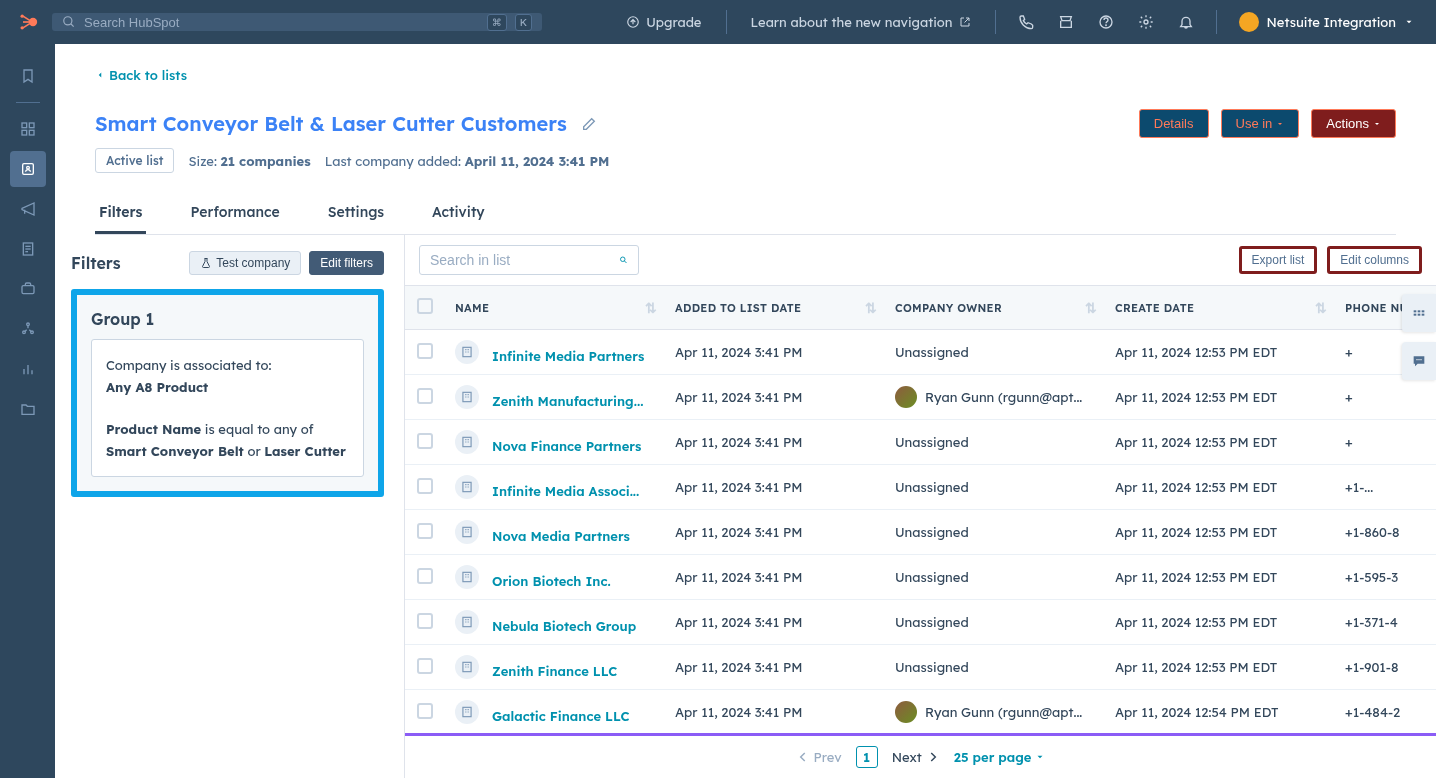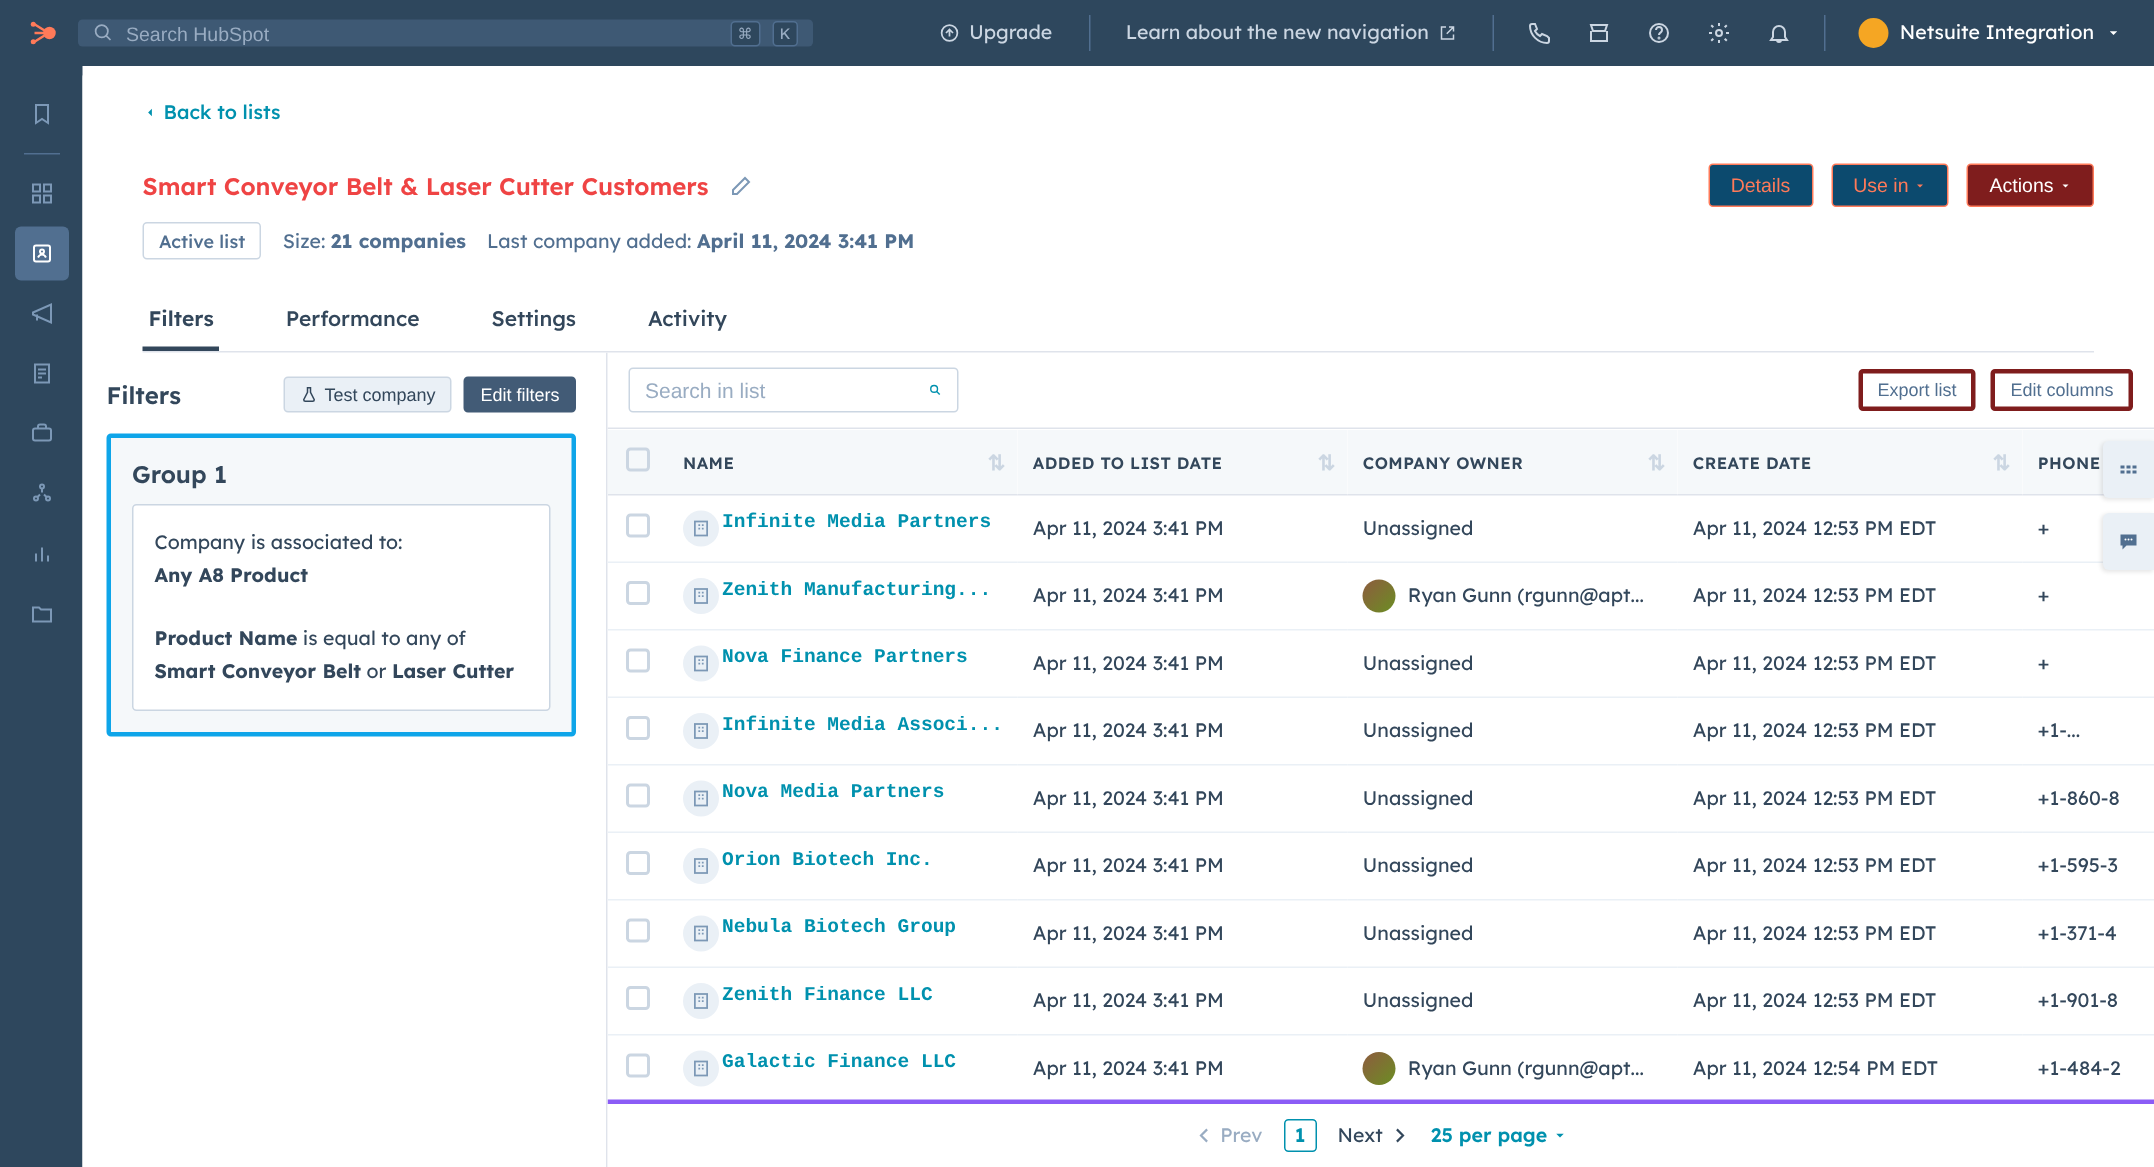--- a/index.html
+++ b/index.html
@@ -26,21 +26,21 @@
 .rail-item.active { background: #516f90; color: #fff; }
 .rail-sep { width: 24px; height: 1px; background: #516f90; margin: 4px 0; }
 
 .main { flex: 1; background: #fff; border-top-left-radius: 8px; overflow: hidden; display: flex; flex-direction: column; position: relative; }
 
 
 .page-header { padding: 20px 40px 0 40px; }
 .back-link { color: #0091ae; font-size: 13px; font-weight: 500; display: inline-flex; align-items: center; gap: 4px; cursor: pointer; margin-bottom: 26px; }
 .title-row { display: flex; align-items: center; justify-content: space-between; }
 .title-left { display: flex; align-items: center; gap: 14px; }
-h1 { font-size: 16px; font-weight: 600; color: #ef4444; text-align: right; }
+h1 { font-size: 20px; font-weight: 600; color: #3b82f6; text-align: right; }
 .pencil { color: #7c98b6; cursor: pointer; }
 .btn { border: 1px solid #ff7a59; color: #ff7a59; background: #0c4a6e; border-radius: 3px; padding: 6px 14px; font-size: 13px; cursor: pointer; display: inline-flex; align-items: center; gap: 4px; }
 .btn.primary { background: #7f1d1d; color: #fff; }
 .btn-group { display: flex; gap: 12px; }
 
 .meta-row { display: flex; align-items: center; gap: 14px; margin-top: 10px; font-size: 13px; color: #516f90; }
 .chip { border: 1px solid #cbd6e2; border-radius: 3px; padding: 4px 10px; font-weight: 500; font-size: 12px; }
 
 .tabs { display: flex; gap: 40px; margin-top: 20px; border-bottom: 1px solid #dfe3eb; }
 .tab { padding: 10px 4px; font-size: 14px; color: #33475b; cursor: pointer; border-bottom: 3px solid transparent; font-weight: 500; }
@@ -48,40 +48,40 @@
 
 
 .content { display: flex; flex: 1; overflow: hidden; }
 .filters-panel { width: 350px; padding: 16px 20px 16px 16px; border-right: 1px solid #dfe3eb; overflow-y: auto; }
 .filters-head { display: flex; align-items: center; justify-content: space-between; margin-bottom: 14px; }
 .filters-head h2 { font-size: 16px; font-weight: 600; color: #33475b; }
 .filters-actions { display: flex; gap: 8px; }
 .btn-sm { border: 1px solid #cbd6e2; background: #eaf0f6; color: #33475b; border-radius: 3px; padding: 4px 10px; font-size: 12px; cursor: pointer; display:inline-flex; align-items:center; gap:4px; }
 .btn-sm.dark { background: #425b76; color: #fff; border-color: #425b76; }
 
-.group-card { border: 3px solid #0ea5e9; border-radius: 3px; background: #f5f8fa; padding: 14px; }
+.group-card { border: 6px solid #0ea5e9; border-radius: 3px; background: #f5f8fa; padding: 14px; }
 .group-title { font-size: 16px; font-weight: 600; margin-bottom: 10px; }
 .filter-box { background: #fff; border: 1px solid #cbd6e2; border-radius: 3px; padding: 14px; font-size: 13px; color: #33475b; line-height: 1.7; }
 
 .table-panel { flex: 1; display: flex; flex-direction: column; overflow: hidden; }
 .table-toolbar { display: flex; align-items: center; justify-content: space-between; padding: 10px 14px; }
 .search-list { border: 1px solid #cbd6e2; border-radius: 3px; display: flex; align-items: center; padding: 6px 10px; gap: 8px; width: 220px; }
 .search-list input { border: none; outline: none; font-size: 14px; flex: 1; }
 .search-list input::placeholder { color: #99acc2; }
 .toolbar-right { display: flex; gap: 10px; }
 .btn-plain { border: 3px solid #7f1d1d; background: #fff; color: #516f90; border-radius: 3px; padding: 4px 10px; font-size: 12px; cursor: pointer; }
 
 .table-wrap { flex: 1; overflow: auto; border-top: 1px solid #dfe3eb; }
 table { width: 100%; border-collapse: collapse; font-size: 13px; min-width: 1100px; }
 th { text-align: left; font-size: 11px; text-transform: uppercase; font-weight: 600; color: #33475b; padding: 12px 10px; border-bottom: 1px solid #dfe3eb; background: #f5f8fa; position: relative; letter-spacing: 0.3px; }
 th .sort { position: absolute; right: 8px; top: 50%; transform: translateY(-50%); color: #cbd6e2; font-size: 14px; cursor:pointer; }
 td { padding: 10px 10px; border-bottom: 1px solid #eaf0f6; color: #33475b; white-space: nowrap; overflow: hidden; text-overflow: ellipsis; }
 .chk-col { width: 40px; text-align: center; }
 .chk { width: 16px; height: 16px; border: 2px solid #cbd6e2; border-radius: 3px; display: inline-block; cursor: pointer; }
-.company-cell { display: flex; align-items: flex-start; gap: 2px; font-family: Liberation Mono, monospace; }
+.company-cell { display: flex; align-items: flex-end; gap: 13px; }
 .co-icon { width: 24px; height: 24px; border-radius: 50%; background: #eaf0f6; display: inline-flex; align-items: center; justify-content: center; flex-shrink: 0; }
 .company-cell a { color: #0091ae; font-weight: 600; text-decoration: none; overflow: hidden; text-overflow: ellipsis; }
 .owner-cell { display: flex; align-items: center; gap: 8px; }
 .owner-avatar { width: 22px; height: 22px; border-radius: 50%; background: linear-gradient(135deg,#8e5b3f,#6b8e23); display:inline-block; flex-shrink:0;}
 
 .pager { border-top: 3px solid #8b5cf6; padding: 10px; display: flex; align-items: center; justify-content: center; gap: 14px; font-size: 13px; background:#fff; }
 .pager .pg-btn { color: #99acc2; cursor: pointer; display:flex; align-items:center; gap:4px; }
 .pager .pg-btn.next { color: #33475b; }
 .page-num { border: 1px solid #0091ae; color: #0091ae; border-radius: 3px; width: 22px; height: 22px; display: flex; align-items: center; justify-content: center; font-weight: 600; }
 .per-page { color: #0091ae; font-weight: 600; cursor: pointer; display:flex; align-items:center; gap:4px; }

